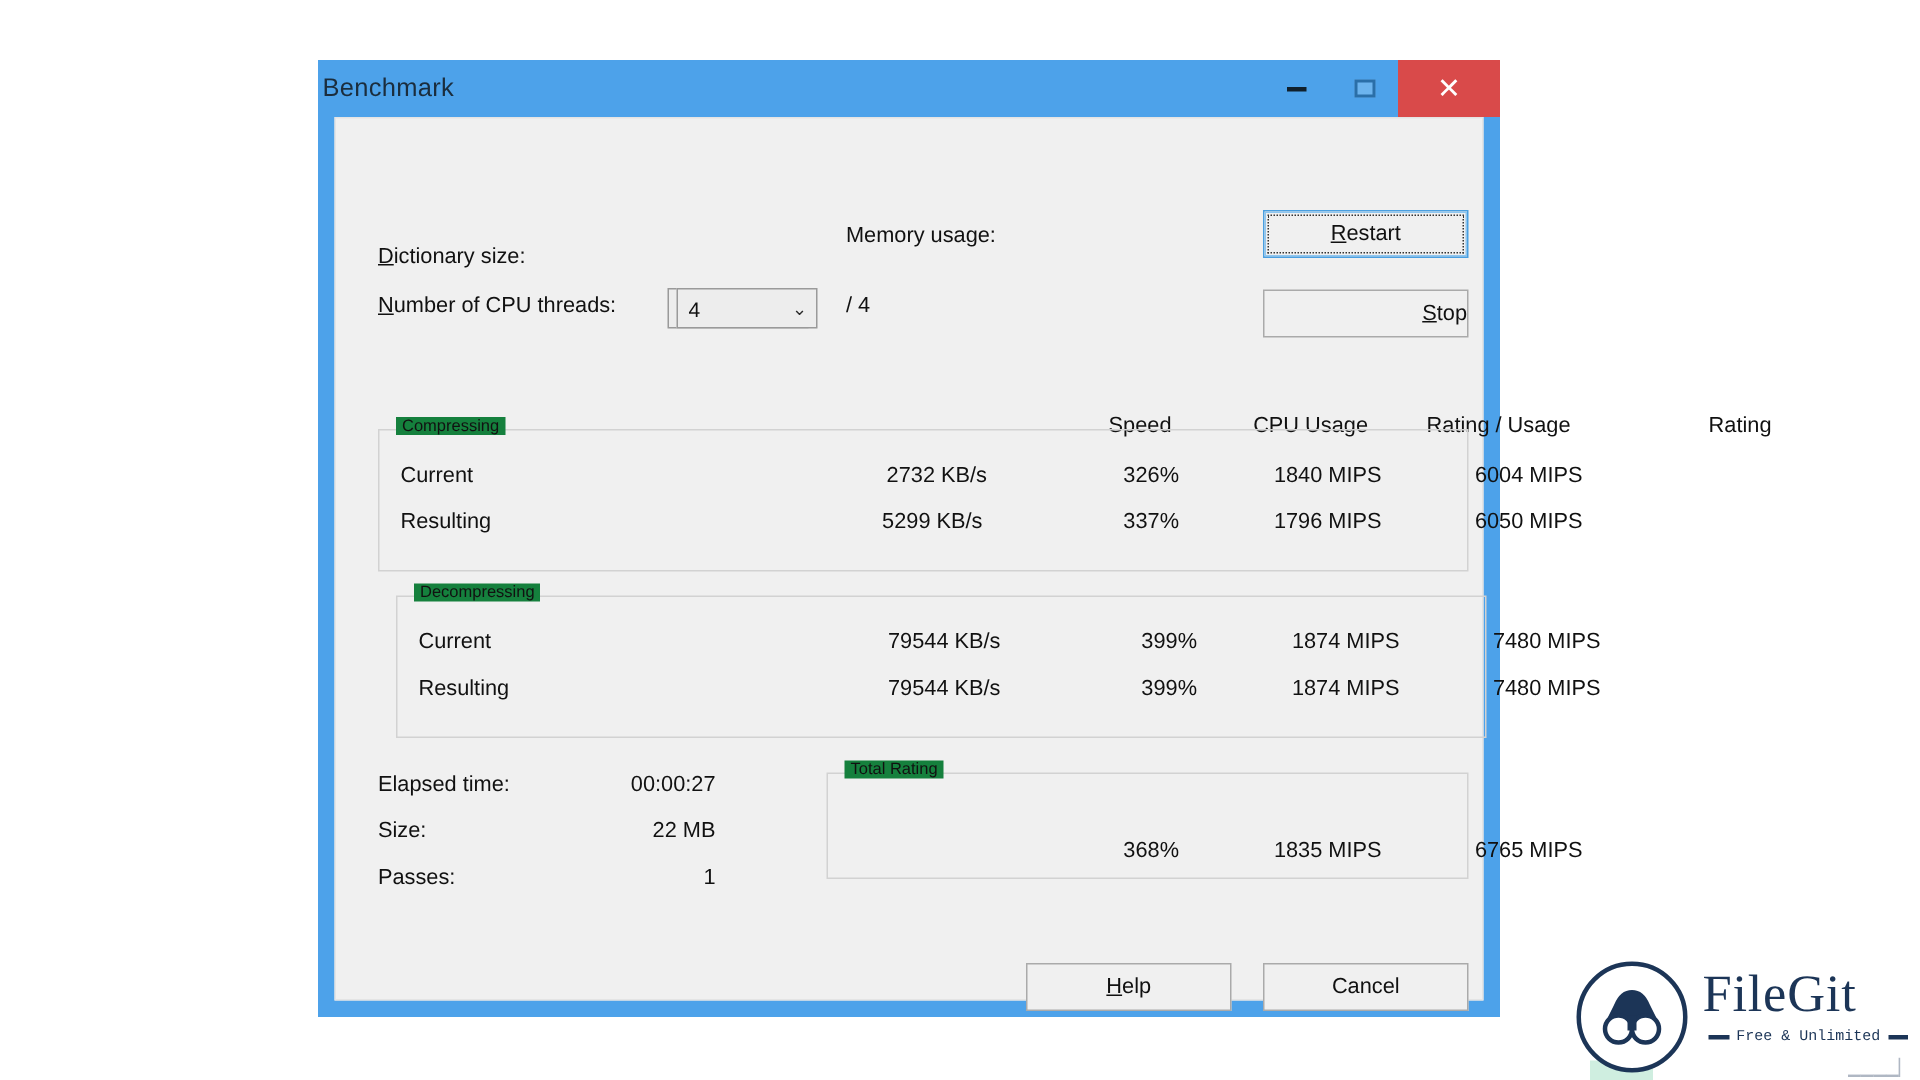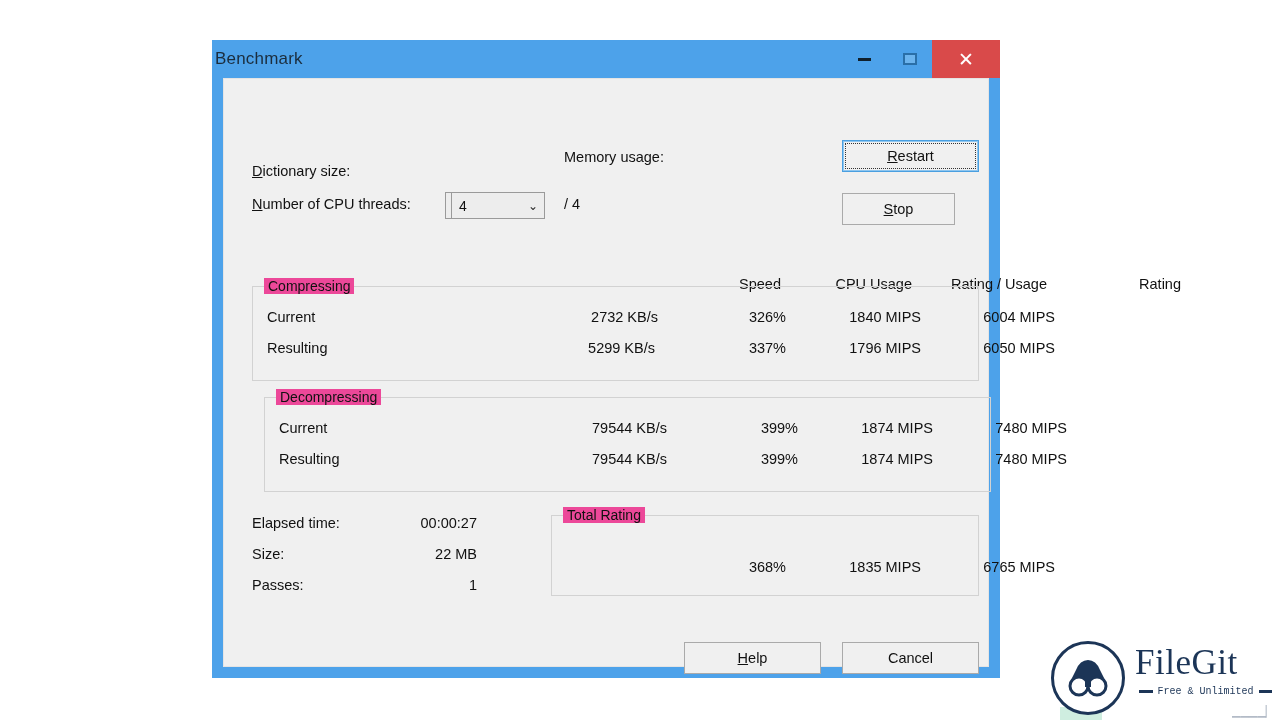--- a/index.html
+++ b/index.html
@@ -159,23 +159,23 @@
   
   .group {
     position: absolute;
     border: 1px solid #d2d2d2;
     box-sizing: border-box;
   }
   .group > .gtitle {
     position: absolute;
     top: -9px;
     left: 11px;
-    background: #ec4899;
+    background: #15803d;
     padding: 0 4px;
-    font-size: 14px;
+    font-size: 11px;
     color: #111;
     white-space: nowrap;
   }
 
   .cellrow { position: absolute; left: 0; right: 0; height: 22px; }
   .cell {
     position: absolute;
     font-size: 14.5px;
     color: #111;
     white-space: nowrap;
@@ -288,21 +288,21 @@
       <span class="chev">⌄</span>
     </div>
 
     <div class="lbl" style="left:340px; top:117px;">/ 4</div>
 
     <div class="btn focused" style="left:618px; top:61px; width:137px; height:32px;">
       <span class="focus-ring"></span>
       <span><u>R</u><span>estart</span></span>
     </div>
 
-    <div class="btn" style="left:618px; top:114px; width:113px; height:32px;">
+    <div class="btn" style="left:618px; top:114px; width:137px; height:32px;justify-content:flex-end;">
       <span><u>S</u><span>top</span></span>
     </div>
 
     <div class="colhead" style="left:450px; top:177px; width:107px;">Speed</div>
     <div class="colhead" style="left:570px; top:177px; width:118px;">CPU Usage</div>
     <div class="colhead" style="left:665px; top:177px; width:158px;">Rating / Usage</div>
     <div class="colhead" style="left:800px; top:177px; width:157px;">Rating</div>
 
     <div class="group" style="left:28px; top:207px; width:727px; height:95px;">
       <div class="gtitle">Compressing</div>
@@ -346,21 +346,21 @@
 
     <div class="stat-label" style="left:28px; top:436px;">Elapsed time:</div>
     <div class="stat-value" style="left:150px; top:436px; width:103px;">00:00:27</div>
 
     <div class="stat-label" style="left:28px; top:467px;">Size:</div>
     <div class="stat-value" style="left:150px; top:467px; width:103px;">22 MB</div>
 
     <div class="stat-label" style="left:28px; top:498px;">Passes:</div>
     <div class="stat-value" style="left:150px; top:498px; width:103px;">1</div>
 
-    <div class="group" style="left:327px; top:436px; width:428px; height:81px;">
+    <div class="group" style="left:327px; top:436px; width:428px; height:71px;">
       <div class="gtitle">Total Rating</div>
       <div class="cellrow" style="top:43px;">
         <span class="cell" style="left:116px; width:118px;">368%</span>
         <span class="cell" style="left:211px; width:158px;">1835 MIPS</span>
         <span class="cell" style="left:346px; width:157px;">6765 MIPS</span>
       </div>
     </div>
 
     <div class="btn" style="left:460px; top:563px; width:137px; height:32px;">
       <span><u>H</u><span>elp</span></span>

